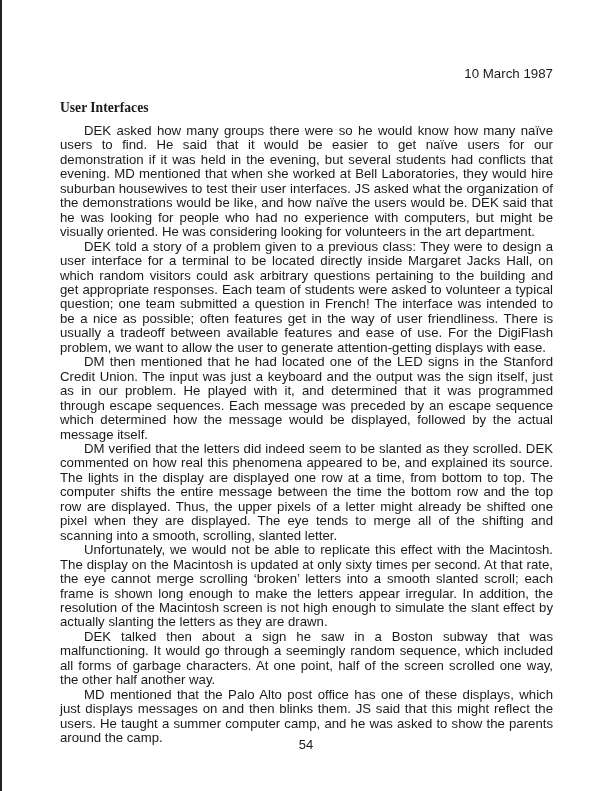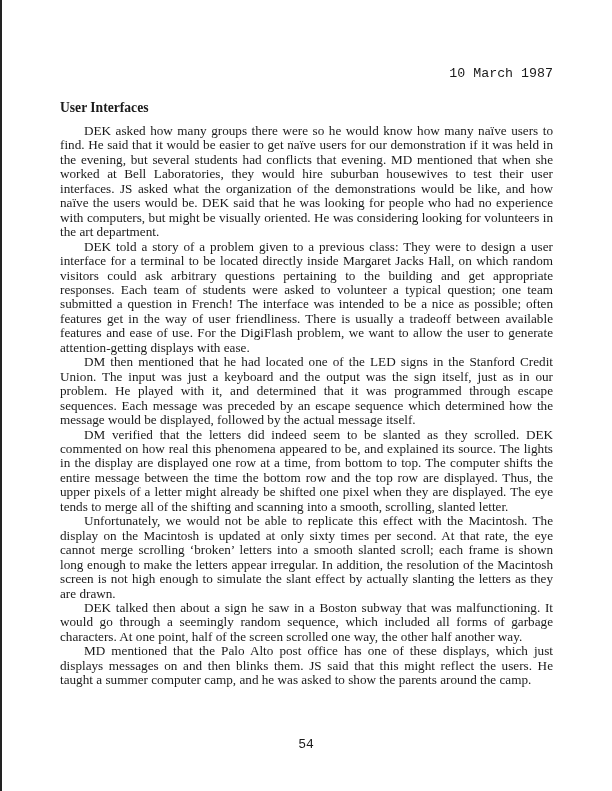--- a/index.html
+++ b/index.html
@@ -1,27 +1,27 @@
 <!DOCTYPE html>
 <html><head>
 <meta charset="utf-8">
 <style>
   html, body { margin: 0; padding: 0; }
   body {
     width: 612px; height: 791px; background: #ffffff; position: relative; overflow: hidden;
     font-family: "DejaVu Serif", "Liberation Serif", serif; color: #1a1a1a;
   }
   .left-border { position: absolute; left: 0; top: 0; width: 2px; height: 791px; background: #222; }
-  .date { position: absolute; top: 66px; right: 59px; font-family: Liberation Mono, monospace; font-size: 13.3px; }
+  .date { position: absolute; top: 66px; right: 59px; font-family: Liberation Sans, sans-serif; font-size: 13.3px; }
   .heading { position: absolute; top: 92px; left: 60px; font-family: "Liberation Serif", serif; font-weight: bold; font-size: 13.6px; margin-top: 8px; }
   .body-text { position: absolute; top: 124px; left: 60px; width: 493px;
-    font-family: Liberation Serif, serif; font-size: 13.2px; line-height: 14.45px; text-align: justify; }
+    font-family: Liberation Sans, sans-serif; font-size: 13.2px; line-height: 14.45px; text-align: justify; }
   .body-text p { margin: 0; text-indent: 24px; }
   .page-number { position: absolute; top: 737px; left: 0; width: 612px; text-align: center;
-    font-family: Liberation Mono, monospace; font-size: 13px; }
+    font-family: Liberation Sans, sans-serif; font-size: 13px; }
 </style>
 </head>
 <body>
 
 <div class="left-border"></div>
 
 <div class="date">10 March 1987</div>
 
 <div class="heading">User Interfaces</div>
 

